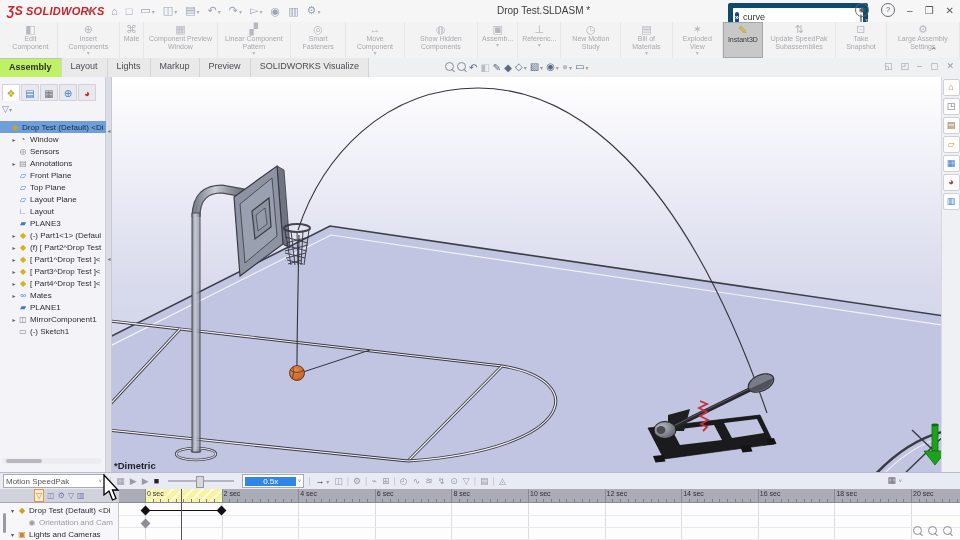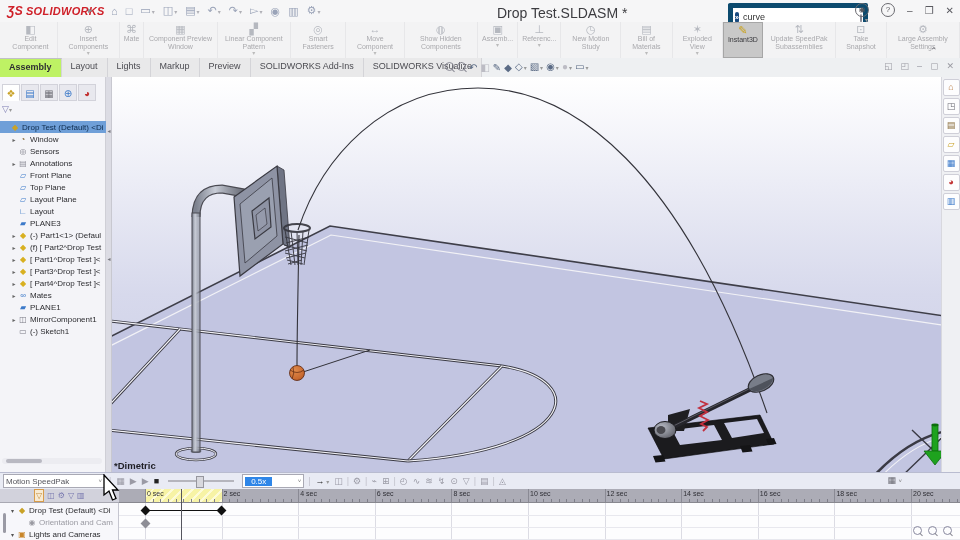--- a/index.html
+++ b/index.html
@@ -8,21 +8,21 @@
        -webkit-font-smoothing:antialiased}
   .abs{position:absolute}
   
   #titlebar{left:0;top:0;width:960px;height:22px;background:#f6f6f7;border-bottom:1px solid #e2e2e5}
   #logo{left:7px;top:4px;font-weight:bold;font-style:italic;font-size:11px;color:#cf2029;letter-spacing:.3px}
   #logo .mark{font-size:12px;margin-right:3px}
   #logo-caret{left:88px;top:5px;color:#8a8a90;font-size:9px}
   #quickbar{left:108px;top:3px;height:16px;display:flex;align-items:center;gap:2px}
   .qb{color:#9aa3b8;font-size:11px;line-height:16px;padding:0 3px;cursor:default}
   .qb .dd{font-size:6px;color:#b0b0b6;margin-left:1px}
-  #doc-title{left:497px;top:5px;font-size:14px;color:#3c3c40}
+  #doc-title{left:497px;top:5px;font-size:10px;color:#3c3c40}
   #searchbox{left:728px;top:3px;width:130px;height:15px;background:#fff;border:5px solid #0c4a6e;border-radius:2px;display:flex;align-items:flex-end}
   #search-chip{width:13px;height:11px;background:#17497e;border-radius:2px;margin:0 4px 0 2px;color:#fff;font-size:7px;line-height:11px;text-align:center;font-weight:bold}
   #search-input{border:0;outline:0;flex:1;font-size:9px;color:#333;background:transparent;padding:0;height:13px}
   .mag{display:inline-block;width:7px;height:7px;border:1.3px solid #8a8a95;border-radius:50%;position:relative}
   .mag:after{content:"";position:absolute;width:4px;height:1.3px;background:#8a8a95;transform:rotate(45deg);left:5px;top:7px}
   #titlebar-right{right:6px;top:3px;display:flex;align-items:center;gap:12px;color:#5a5a60;font-size:10px}
   .circ{width:12px;height:12px;border:1px solid #6a6a70;border-radius:50%;font-size:8px;line-height:12px;text-align:center}
   
   #ribbon{left:0;top:22px;width:960px;height:36px;background:#f3f3f4;display:flex;align-items:flex-start;padding-left:4px;box-sizing:border-box}
   .rbtn{height:36px;padding:1px 4px 0;border-right:1px solid #e7e7e9;text-align:center;color:#a9a9ad;font-size:7px;line-height:1.15;display:flex;flex-direction:column;align-items:center;justify-content:flex-start;cursor:default;box-sizing:border-box}
@@ -65,21 +65,21 @@
   
   #motion{left:0;top:472px;width:960px;height:68px;background:#e9ebf4;border-top:1px solid #b9bcd0;box-sizing:border-box}
   #mtoolbar{left:0;top:0;width:960px;height:16px;display:flex;align-items:center;gap:4px;padding-left:3px;box-sizing:border-box}
   #study-combo{width:96px;height:12px;background:#fff;border:1px solid #a9a9b4;font-size:8px;color:#55555c;display:flex;align-items:center;padding:0 2px;justify-content:space-between}
   .mi{font-size:9px;color:#9a9aa5;line-height:14px;padding:0 1px}
   .mi.on{color:#222}
   .msep{color:#c2c2cc;font-size:9px}
   #mslider{width:66px;height:2px;background:#b5b5bd;position:relative;margin:0 4px}
   #mthumb{position:absolute;left:28px;top:-4px;width:6px;height:10px;background:#d8d8de;border:1px solid #96969e}
   #speed-combo{width:56px;height:12px;background:#fff;border:1px solid #a9a9b4;font-size:8px;display:flex;align-items:center;justify-content:space-between;padding:0 2px}
-  #speed-combo .selval{background:#2f86e8;color:#fff;padding:0 6px}
+  #speed-combo .selval{background:#2f86e8;color:#fff;padding:0 18px}
   #mtl-right{position:absolute;right:58px;top:2px;font-size:9px;color:#6a6a72}
   
   #tl-header-left{left:0;top:16px;width:119px;height:14px;background:#d2d2dc;border-bottom:1px solid #a8a8b2;box-sizing:border-box;display:flex;align-items:center;gap:3px;padding-left:34px}
   .fic{font-size:8px;color:#7a7ab0;line-height:11px}
   .fic.on{border:1px solid #d89c4a;background:#f7ead2;color:#c78f3f;padding:0 1px}
   #ruler{left:119px;top:16px;width:841px;height:14px;background:#acacb6;border-bottom:1px solid #88888f;box-sizing:border-box;overflow:hidden}
   #active-region{position:absolute;left:26px;top:0;width:77px;height:14px;background:repeating-linear-gradient(135deg,#f7f3a5 0 5px,#fdfbd8 5px 7px)}
   .tickline{position:absolute;top:0;width:1px;height:14px;background:#8a8a94}
   .ticklbl{position:absolute;top:1px;font-size:7px;color:#2f2f35}
   #minors{position:absolute;left:26px;top:10px;right:0;height:4px;background:repeating-linear-gradient(90deg,#7e7e88 0 1px,transparent 1px 7.66px)}
@@ -209,21 +209,20 @@
     </div>
   </div>
 <div id="ribbon-collapse" class="abs">⌃</div>
 
 <div id="tabrow" class="abs">
     <div class="tab active">Assembly</div>
     <div class="tab">Layout</div>
     <div class="tab">Lights</div>
     <div class="tab">Markup</div>
     <div class="tab">Preview</div>
-    <div class="tab">SOLIDWORKS Add-Ins</div>
     <div class="tab">SOLIDWORKS Visualize</div>
   </div>
 <div id="headsup" class="abs">
     <span class="hu"><span class="mag"></span></span>
     <span class="hu"><span class="mag"></span></span>
     <span class="hu">↶</span>
     <span class="hu gray">◧</span>
     <span class="hu">✎</span>
     <span class="hu">◆</span>
     <span class="hu">◇<span class="dd">▾</span></span>

